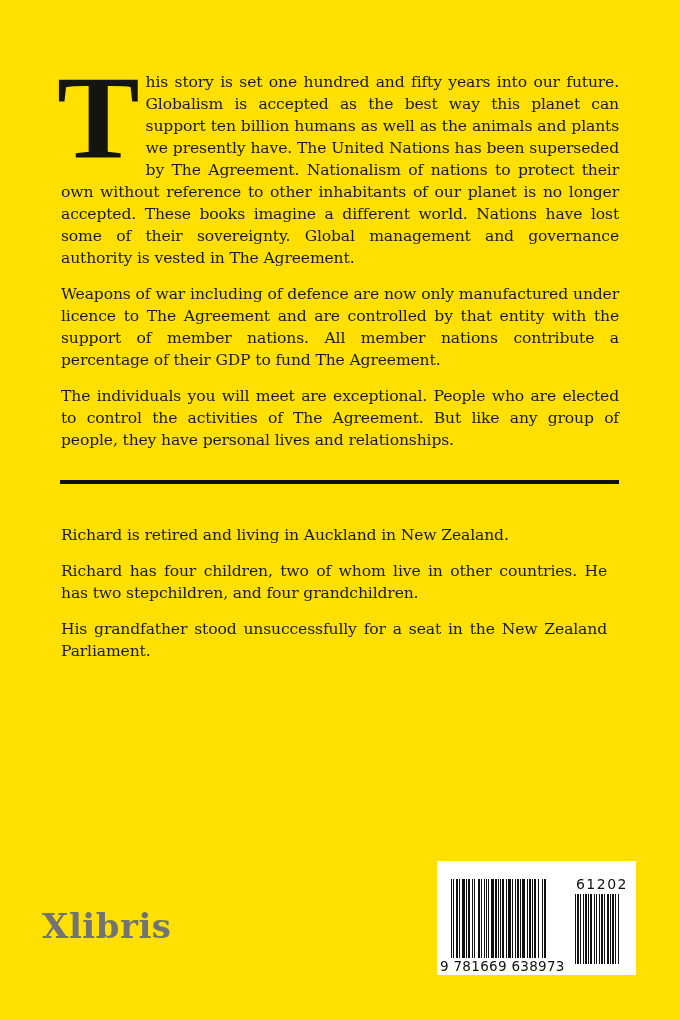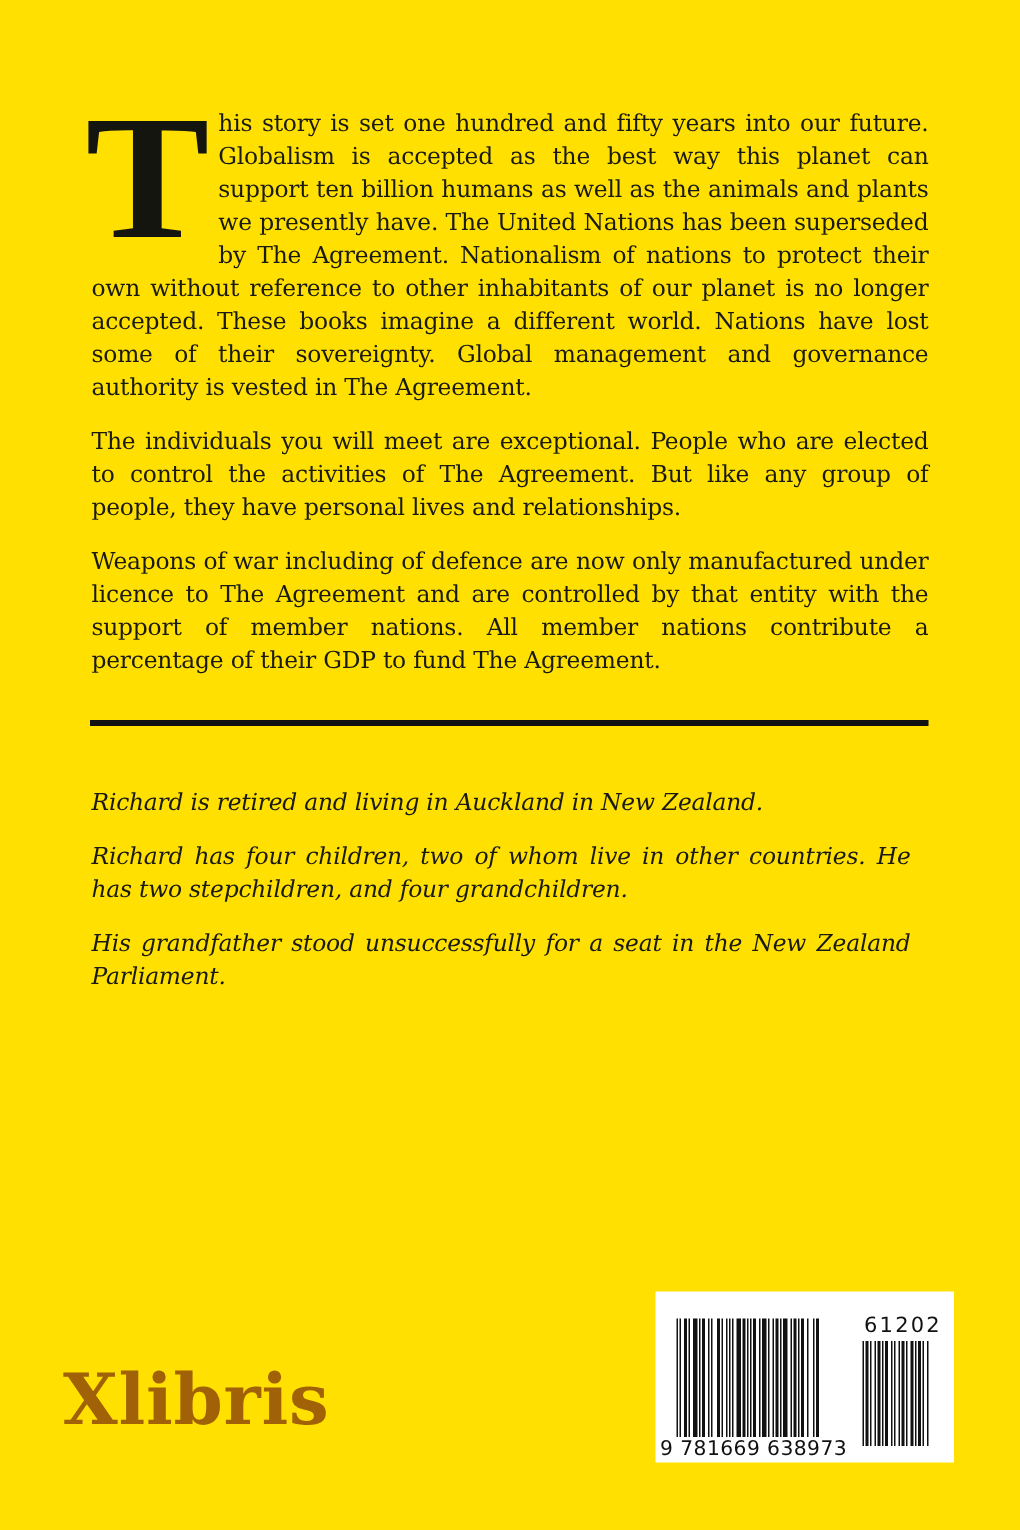--- a/index.html
+++ b/index.html
@@ -25,25 +25,25 @@
       transform: scaleX(1.05);
     }
     .divider {
       position: absolute; left: 60px; top: 480px; width: 559px; height: 4px;
       background: #111;
     }
     .bio {
       position: absolute; left: 61px; top: 524px; width: 558px;
       font-size: 15.6px; line-height: 22px; letter-spacing: -0.15px;
     }
-    .bio p { margin: 0 12px 14px 0; text-align: justify; text-align-last: left; font-style: italic; }
+    .bio p { margin: 0 12px 14px 0; text-align: justify; text-align-last: left; }
     .logo {
       position: absolute; left: 42px; top: 906px;
       font-family: "DejaVu Serif", serif; font-weight: bold;
-      font-size: 47px; color: #a16207; letter-spacing: 0.5px;
+      font-size: 34px; color: #737373; letter-spacing: 0.5px;
     }
     .barcode-box {
       position: absolute; left: 437px; top: 861px; width: 199px; height: 114px;
       background: #fff;
     }
     .isbn-text {
       position: absolute; left: 5px; top: 1px;
       font-family: "DejaVu Sans Mono", monospace; font-size: 13.5px;
       font-weight: bold; letter-spacing: 0.2px; color: #111;
     }
@@ -62,22 +62,22 @@
       background: #fff; padding-right: 2px; letter-spacing: 0.3px;
     }
   </style>
 </head>
 <body>
 
 <div class="cover">
 
   <div class="blurb">
     <p><span class="dropcap">T</span><span>his story is set one hundred and fifty years into our future. Globalism is accepted as the best way this planet can support ten billion humans as well as the animals and plants we presently have. The United Nations has been superseded by The Agreement. Nationalism of nations to protect their own without reference to other inhabitants of our planet is no longer accepted. These books imagine a different world. Nations have lost some of their sovereignty. Global management and governance authority is vested in The Agreement.</span></p>
+    <p>Weapons of war including of defence are now only manufactured under licence to The Agreement and are controlled by that entity with the support of member nations. All member nations contribute a percentage of their GDP to fund The Agreement.</p>
     <p>The individuals you will meet are exceptional. People who are elected to control the activities of The Agreement. But like any group of people, they have personal lives and relationships.</p>
-    <p>Weapons of war including of defence are now only manufactured under licence to The Agreement and are controlled by that entity with the support of member nations. All member nations contribute a percentage of their GDP to fund The Agreement.</p>
   </div>
 
   <div class="divider"></div>
 
   <div class="bio">
     <p>Richard is retired and living in Auckland in New Zealand.</p>
     <p>Richard has four children, two of whom live in other countries. He has two stepchildren, and four grandchildren.</p>
     <p>His grandfather stood unsuccessfully for a seat in the New Zealand Parliament.</p>
   </div>
 

